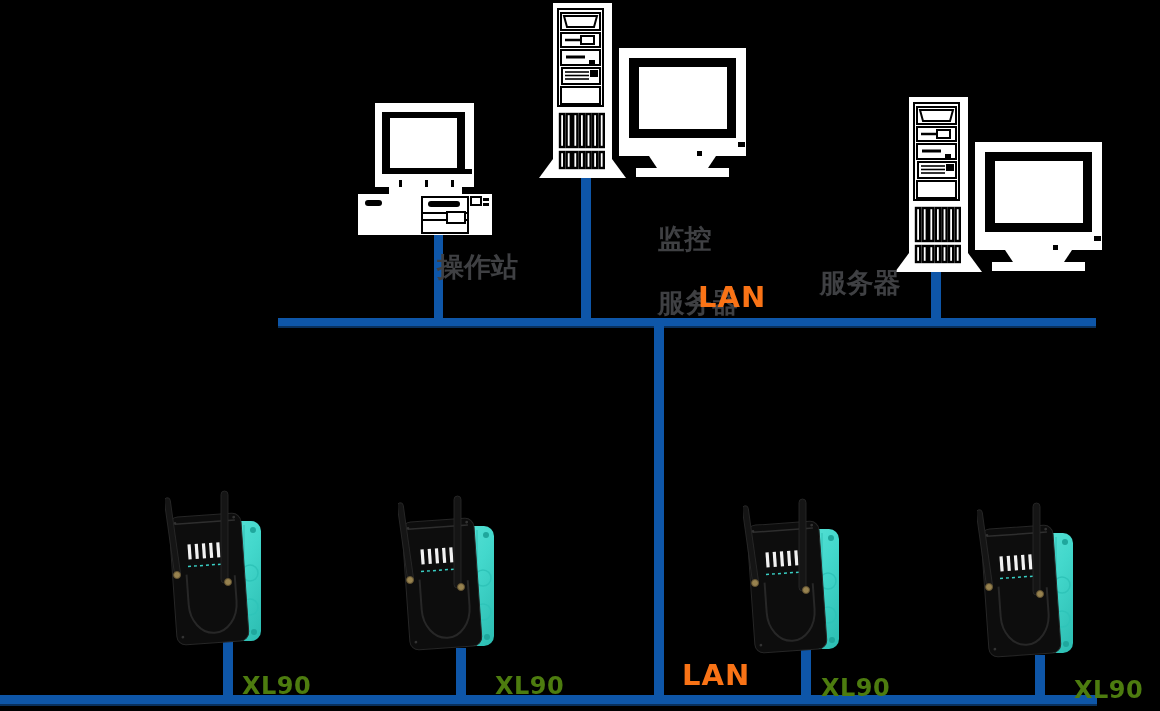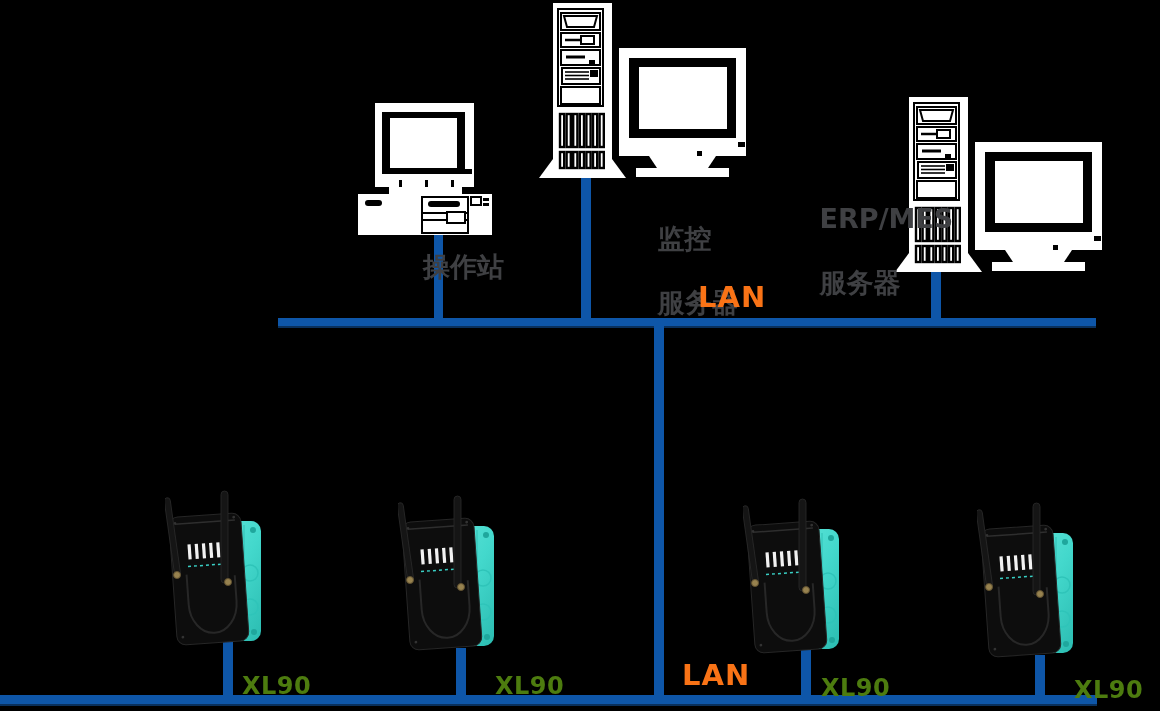--- a/index.html
+++ b/index.html
@@ -161,29 +161,29 @@
   <svg class="gfx" style="left:398px;top:490px;" width="100" height="168">
       <use href="#sym-xl90"></use>
     </svg>
   <svg class="gfx" style="left:743px;top:493px;" width="100" height="168">
       <use href="#sym-xl90"></use>
     </svg>
   <svg class="gfx" style="left:977px;top:497px;" width="100" height="168">
       <use href="#sym-xl90"></use>
     </svg>
 
-  <div class="lbl cjk" style="left:423px;top:251px;">操作站</div>
+  <div class="lbl cjk" style="left:437px;top:251px;">操作站</div>
 
   <div class="lbl cjk" style="left:620px;top:191px;">
     <span>监控</span><br>
     <span>服务器</span>
   </div>
 
   <div class="lbl cjk" style="left:782px;top:171px;">
-    <span>ERP/MES</span><br>
+    <br>
     <span>服务器</span>
   </div>
 
   <div class="lbl lan" style="left:698px;top:280px;">LAN</div>
   <div class="lbl lan" style="left:682px;top:658px;">LAN</div>
 
   <div class="lbl dev" style="left:242px;top:651px;">XL90</div>
   <div class="lbl dev" style="left:495px;top:651px;">XL90</div>
   <div class="lbl dev" style="left:821px;top:653px;">XL90</div>
   <div class="lbl dev" style="left:1074px;top:655px;">XL90</div>

